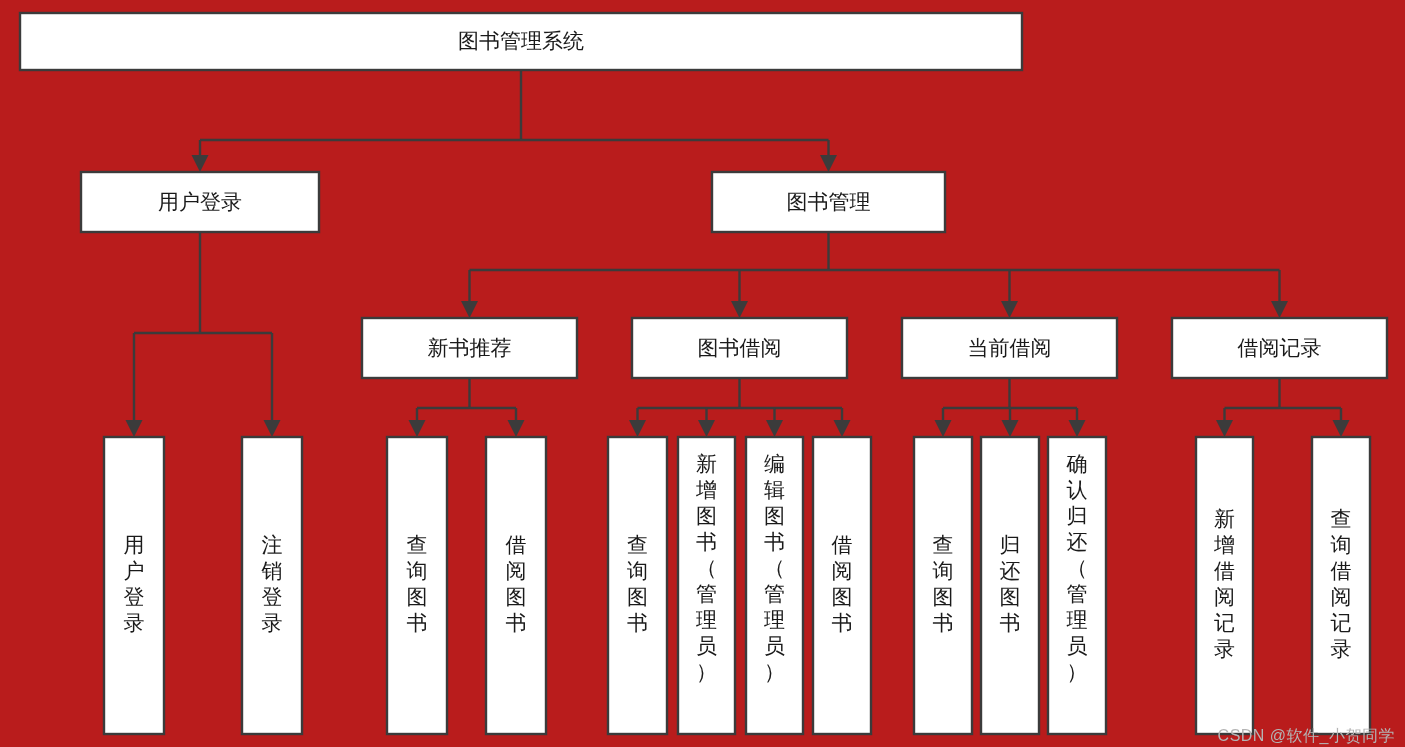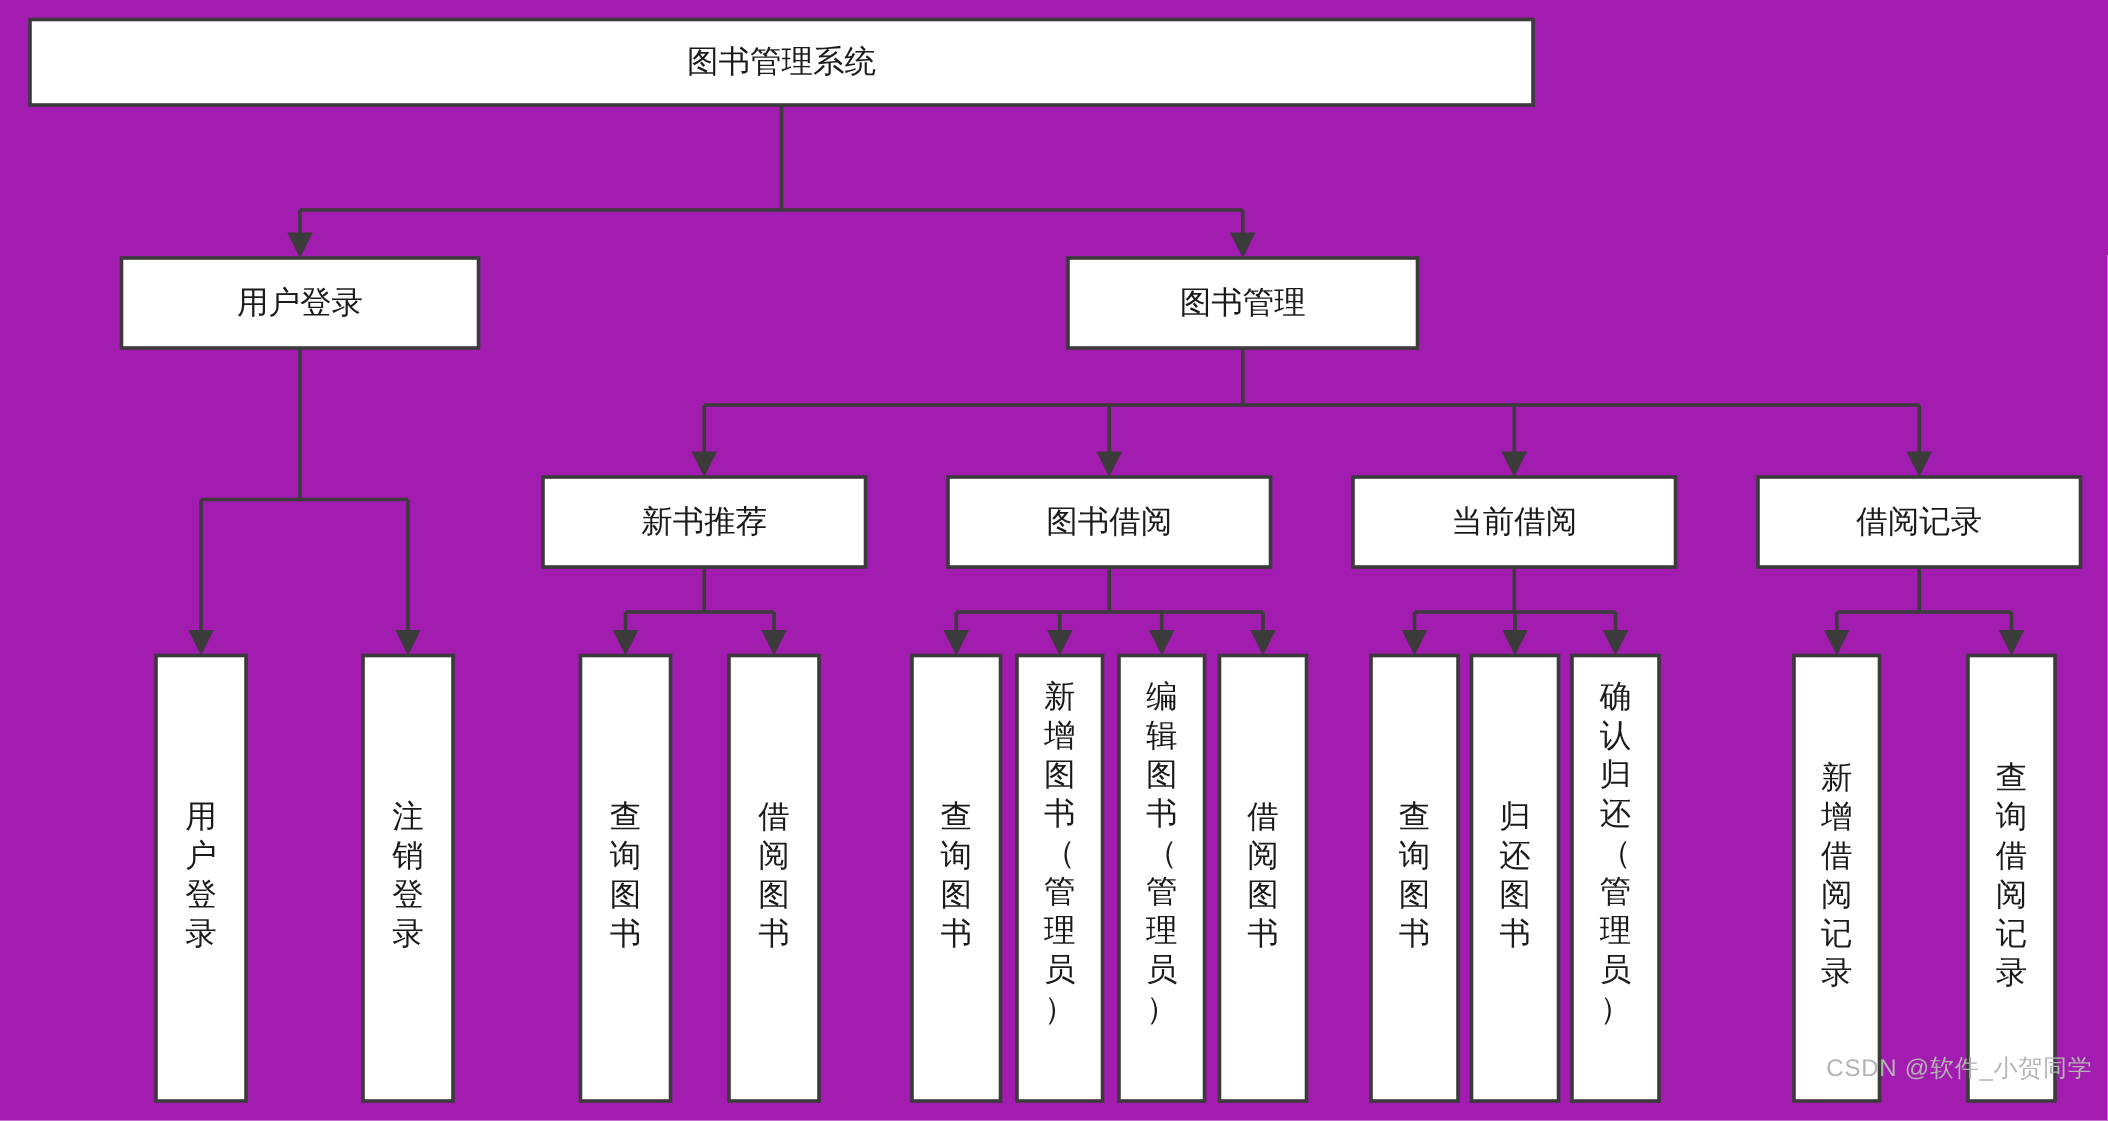--- a/index.html
+++ b/index.html
@@ -10,21 +10,21 @@
   body {
     width: 1405px;
     height: 747px;
     font-family: "Liberation Sans", sans-serif;
     overflow: hidden;
   }
   #diagram-root {
     position: relative;
     width: 1405px;
     height: 747px;
-    background: #a21caf;
+    background: #b91c1c;
   }
   svg#tree-svg {
     position: absolute;
     left: 0;
     top: 0;
     width: 1405px;
     height: 747px;
     display: block;
   }
   .node-box {
@@ -51,21 +51,21 @@
   }
   .node-label-v {
     font-family: "Liberation Sans", sans-serif;
     font-size: 21px;
     fill: #1a1a1a;
     text-anchor: middle;
   }
   .watermark {
     position: absolute;
     right: 10px;
-    bottom: 24px;
+    bottom: 0;
     font-family: "Liberation Sans", sans-serif;
     font-size: 16px;
     color: #b4b4b4;
     letter-spacing: 0.5px;
     white-space: nowrap;
     pointer-events: none;
   }
 </style>
 </head>
 <body>

